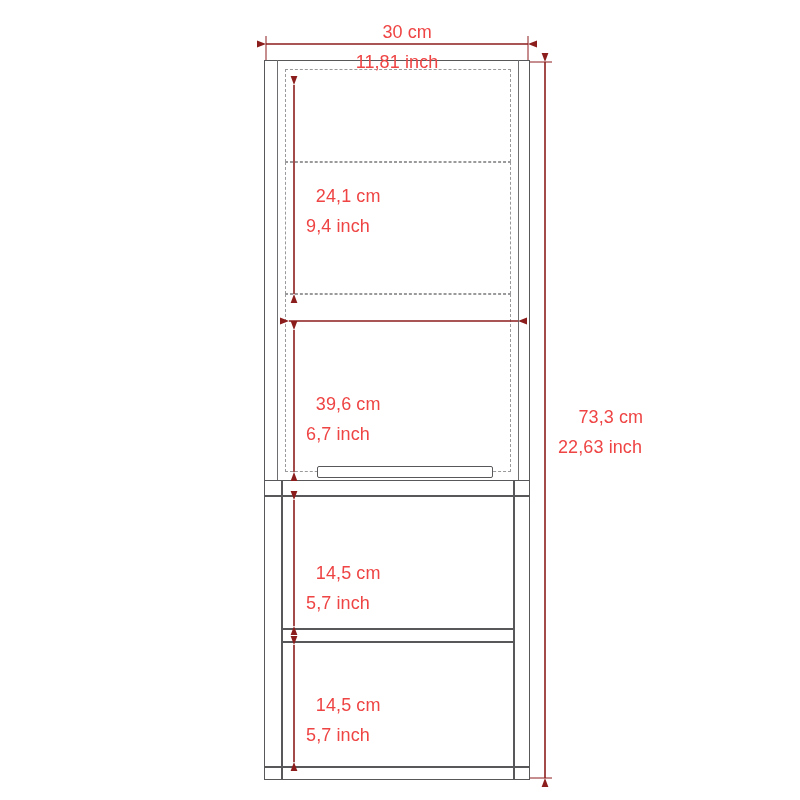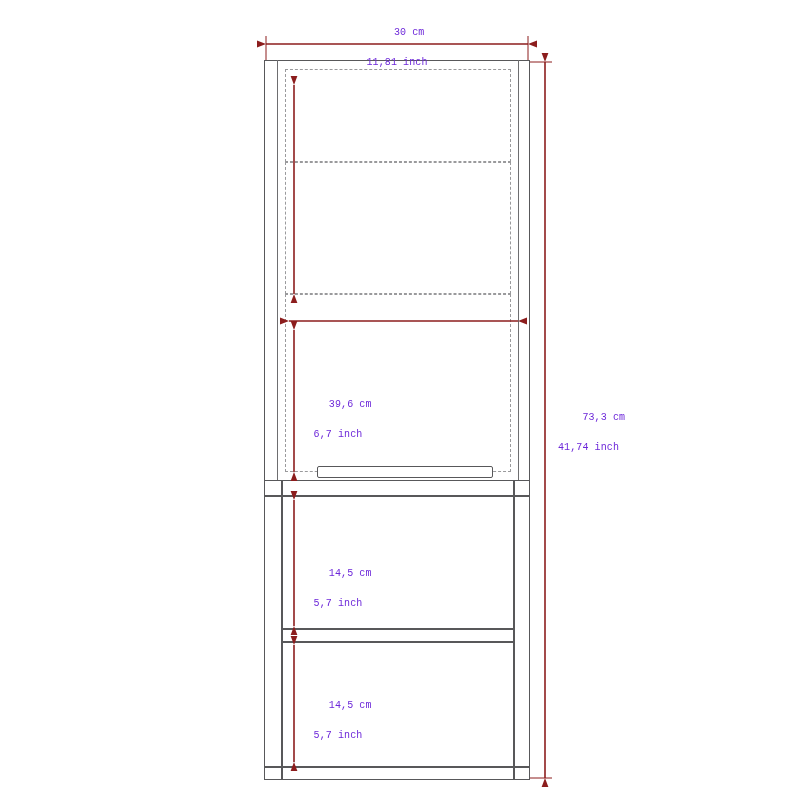--- a/index.html
+++ b/index.html
@@ -14,27 +14,26 @@
     overflow: hidden;
   }
   #stage {
     position: relative;
     width: 800px;
     height: 800px;
     background: #ffffff;
   }
   .dim-text {
     position: absolute;
-    color: #6d28d9;
-    font-size: 10px;
+    color: #ef4444;
+    font-size: 18px;
     line-height: 15px;
     text-align: center;
     white-space: pre;
     letter-spacing: 0.1px;
-    font-family: Liberation Mono, monospace;
   }
   .dim-text .l2 { display: block; }
 
   
   .cab-outline {
     position: absolute;
     box-sizing: border-box;
     border: 1.5px solid #58585a;
     background: #ffffff;
   }
@@ -134,23 +133,27 @@
     </g>
   </svg>
 
   <div class="dim-text" style="left:337px; top:10px; width:120px;">
     <span>30 cm</span>
     <span class="l2">11,81 inch</span>
   </div>
 
   <div class="dim-text" style="left:558px; top:395px; width:90px; text-align:left;">
     <span>73,3 cm</span>
-    <span class="l2">41,74 inch</span>
+    <span class="l2">22,63 inch</span>
   </div>
 
+  <div class="dim-text" style="left:283px; top:174px; width:110px;">
+    <span>24,1 cm</span>
+    <span class="l2">9,4 inch</span>
+  </div>
 
 
   <div class="dim-text" style="left:283px; top:382px; width:110px;">
     <span>39,6 cm</span>
     <span class="l2">6,7 inch</span>
   </div>
 
   <div class="dim-text" style="left:283px; top:551px; width:110px;">
     <span>14,5 cm</span>
     <span class="l2">5,7 inch</span>

